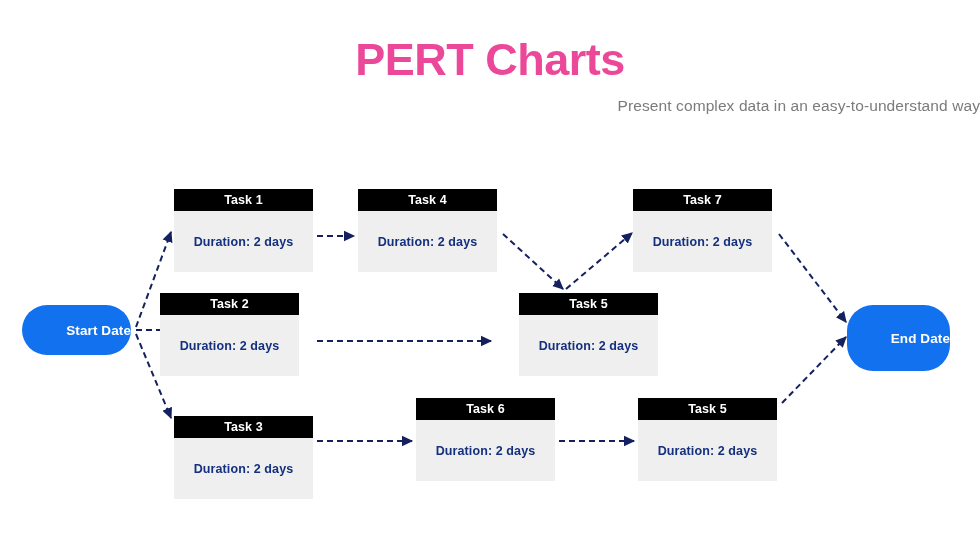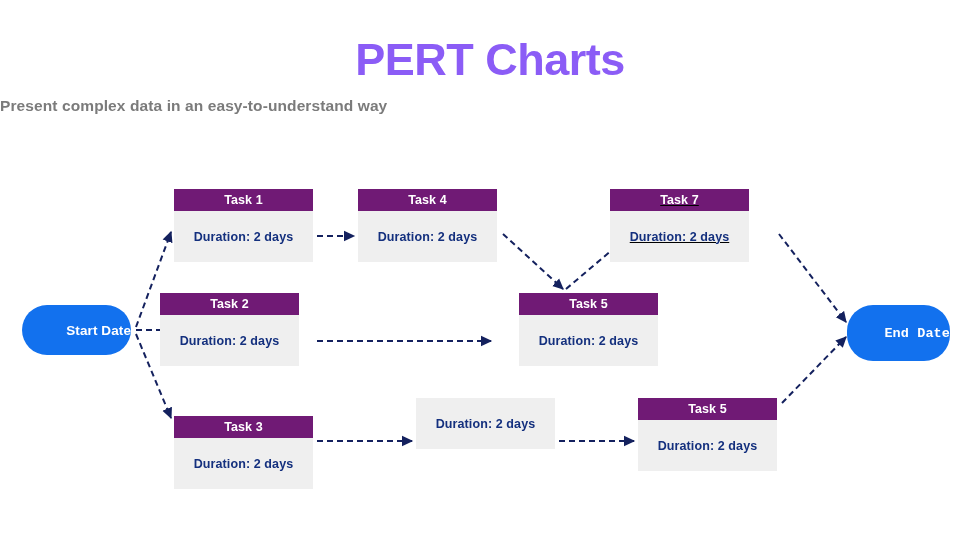--- a/index.html
+++ b/index.html
@@ -20,33 +20,33 @@
 
   
   #title {
     position: absolute;
     left: 0;
     top: 36px;
     width: 980px;
     text-align: center;
     font-size: 45px;
     font-weight: bold;
-    color: #8b5cf6;
+    color: #ec4899;
     letter-spacing: -0.5px;
     line-height: 1.05;
   }
   #subtitle {
     position: absolute;
     left: 0;
     top: 97px;
     width: 980px;
-    text-align: left;
+    text-align: right;
     font-size: 15.5px;
     color: #7B7B7B;
-    font-weight: bold;
+    font-weight: normal;
     letter-spacing: 0.1px;
   }
 
   
   .pill {
     position: absolute;
     display: flex;
     align-items: center;
     justify-content: flex-end;
     background: #1271EE;
@@ -59,31 +59,31 @@
   }
 
   
   .task {
     position: absolute;
     width: 139px;
     box-sizing: border-box;
   }
   .task-header {
     height: 22px;
-    background: #701a75;
+    background: #000000;
     color: #ffffff;
     font-size: 12.5px;
     font-weight: bold;
     display: flex;
     align-items: center;
     justify-content: center;
     letter-spacing: 0.1px;
   }
   .task-body {
-    height: 51px;
+    height: 61px;
     background: #EFEFEF;
     color: #14307E;
     font-size: 12.5px;
     font-weight: bold;
     display: flex;
     align-items: center;
     justify-content: center;
     letter-spacing: 0.1px;
   }
 
@@ -141,33 +141,34 @@
       </div>
       <div class="task" style="left: 358px; top: 189px;">
         <div class="task-header">Task 4</div>
         <div class="task-body">Duration: 2 days</div>
       </div>
       <div class="task" style="left: 495px; top: 293px; margin-left: 24px;">
         <div class="task-header">Task 5</div>
         <div class="task-body">Duration: 2 days</div>
       </div>
       <div class="task" style="left: 416px; top: 398px;">
+        <div class="task-header">Task 6</div>
         <div class="task-body">Duration: 2 days</div>
       </div>
-      <div class="task" style="left: 610px; top: 189px; text-decoration: underline;">
+      <div class="task" style="left: 633px; top: 189px;">
         <div class="task-header">Task 7</div>
         <div class="task-body">Duration: 2 days</div>
       </div>
       <div class="task" style="left: 638px; top: 398px;">
         <div class="task-header">Task 5</div>
         <div class="task-body">Duration: 2 days</div>
       </div>
     </div>
 
   <div class="pill" id="start-node" style="left: 22px; top: 305px; width: 109px; height: 50px;">
     <span>Start Date</span>
   </div>
 
-  <div class="pill" id="end-node" style="left: 847px; top: 305px; width: 103px; height: 56px; font-family: Liberation Mono, monospace;">
+  <div class="pill" id="end-node" style="left: 847px; top: 305px; width: 103px; height: 66px;">
     <span>End Date</span>
   </div>
 
 </div>
 
 </body></html>

